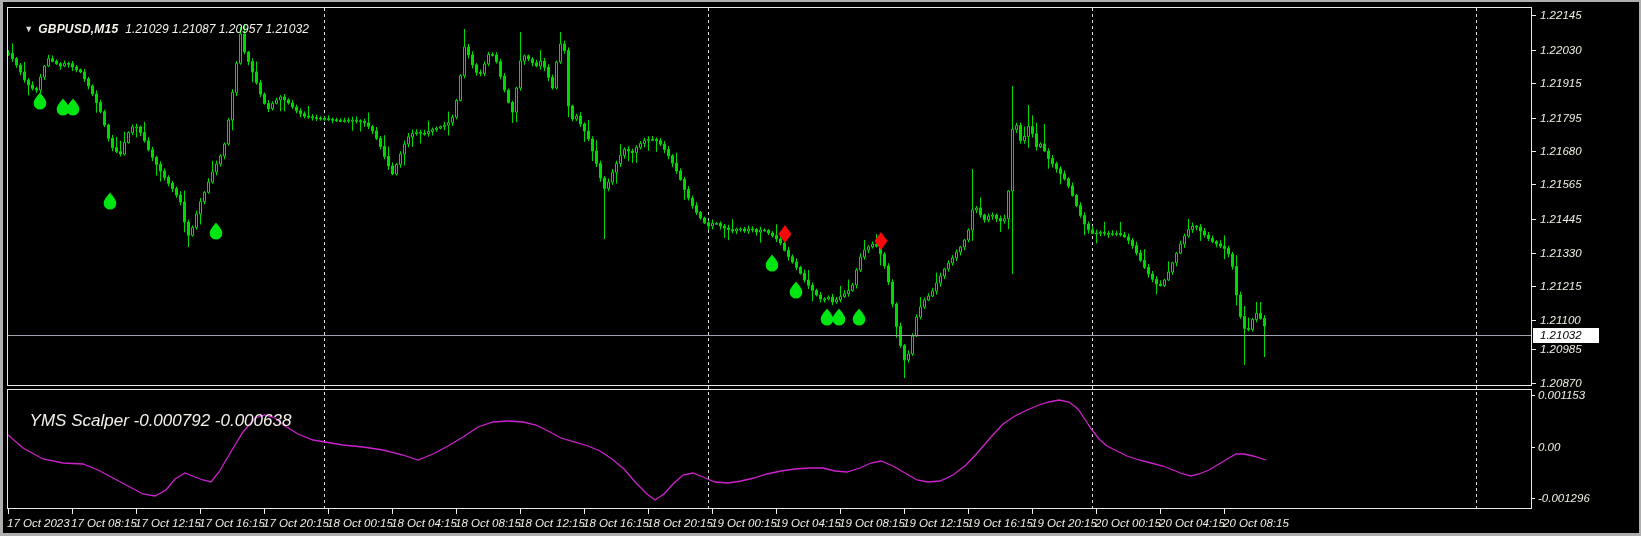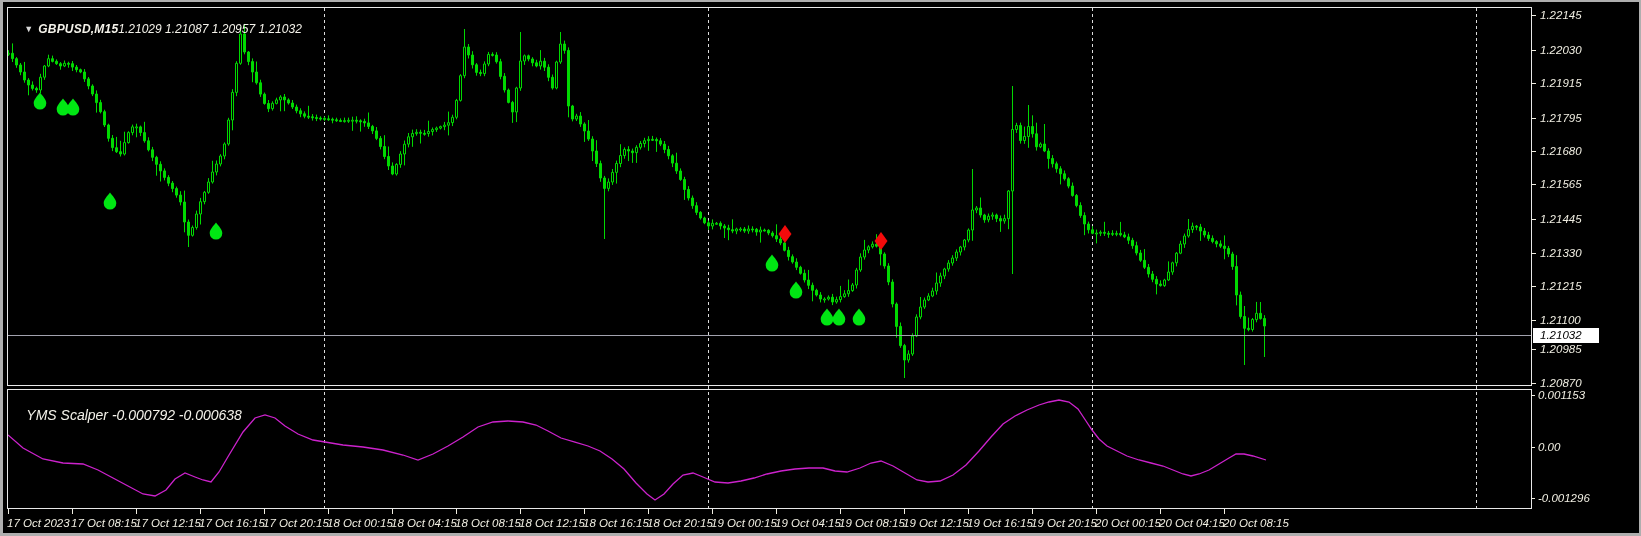--- a/index.html
+++ b/index.html
@@ -7,22 +7,22 @@
     position:relative;width:1641px;height:536px;background:#000;overflow:hidden;
     font-family:"Liberation Sans",sans-serif;
     box-sizing:border-box;
     border-left:3px solid #aeaeae;border-top:2px solid #aeaeae;
     border-right:2px solid #aeaeae;border-bottom:3px solid #aeaeae;font-style:italic;
   }
   .abs{position:absolute;}
   .title-bar{left:8px;top:6px;color:#f4f2ea;font-size:12px;white-space:pre;}
   .title-bar .tri{font-size:9px;color:#d8d8d8;margin-right:5px;vertical-align:1px;}
   .title-bar .sym{font-weight:700;letter-spacing:.2px;}
-  .title-bar .ohlc{font-weight:400;margin-left:0;}
-  .ind-label{left:8px;top:389px;color:#f4f2ea;font-size:14px;white-space:pre;}
+  .title-bar .ohlc{font-weight:400;margin-left:7px;}
+  .ind-label{left:8px;top:389px;color:#f4f2ea;font-size:17px;white-space:pre;}
   svg{position:absolute;left:0;top:0;}
   text{font-family:"Liberation Sans",sans-serif;}
 </style>
 </head>
 <body>
 
 <div class="chart-window">
   <svg id="chart-svg" width="1636" height="531" viewBox="0 0 1636 531">
       <defs>
         <clipPath id="clipP">

